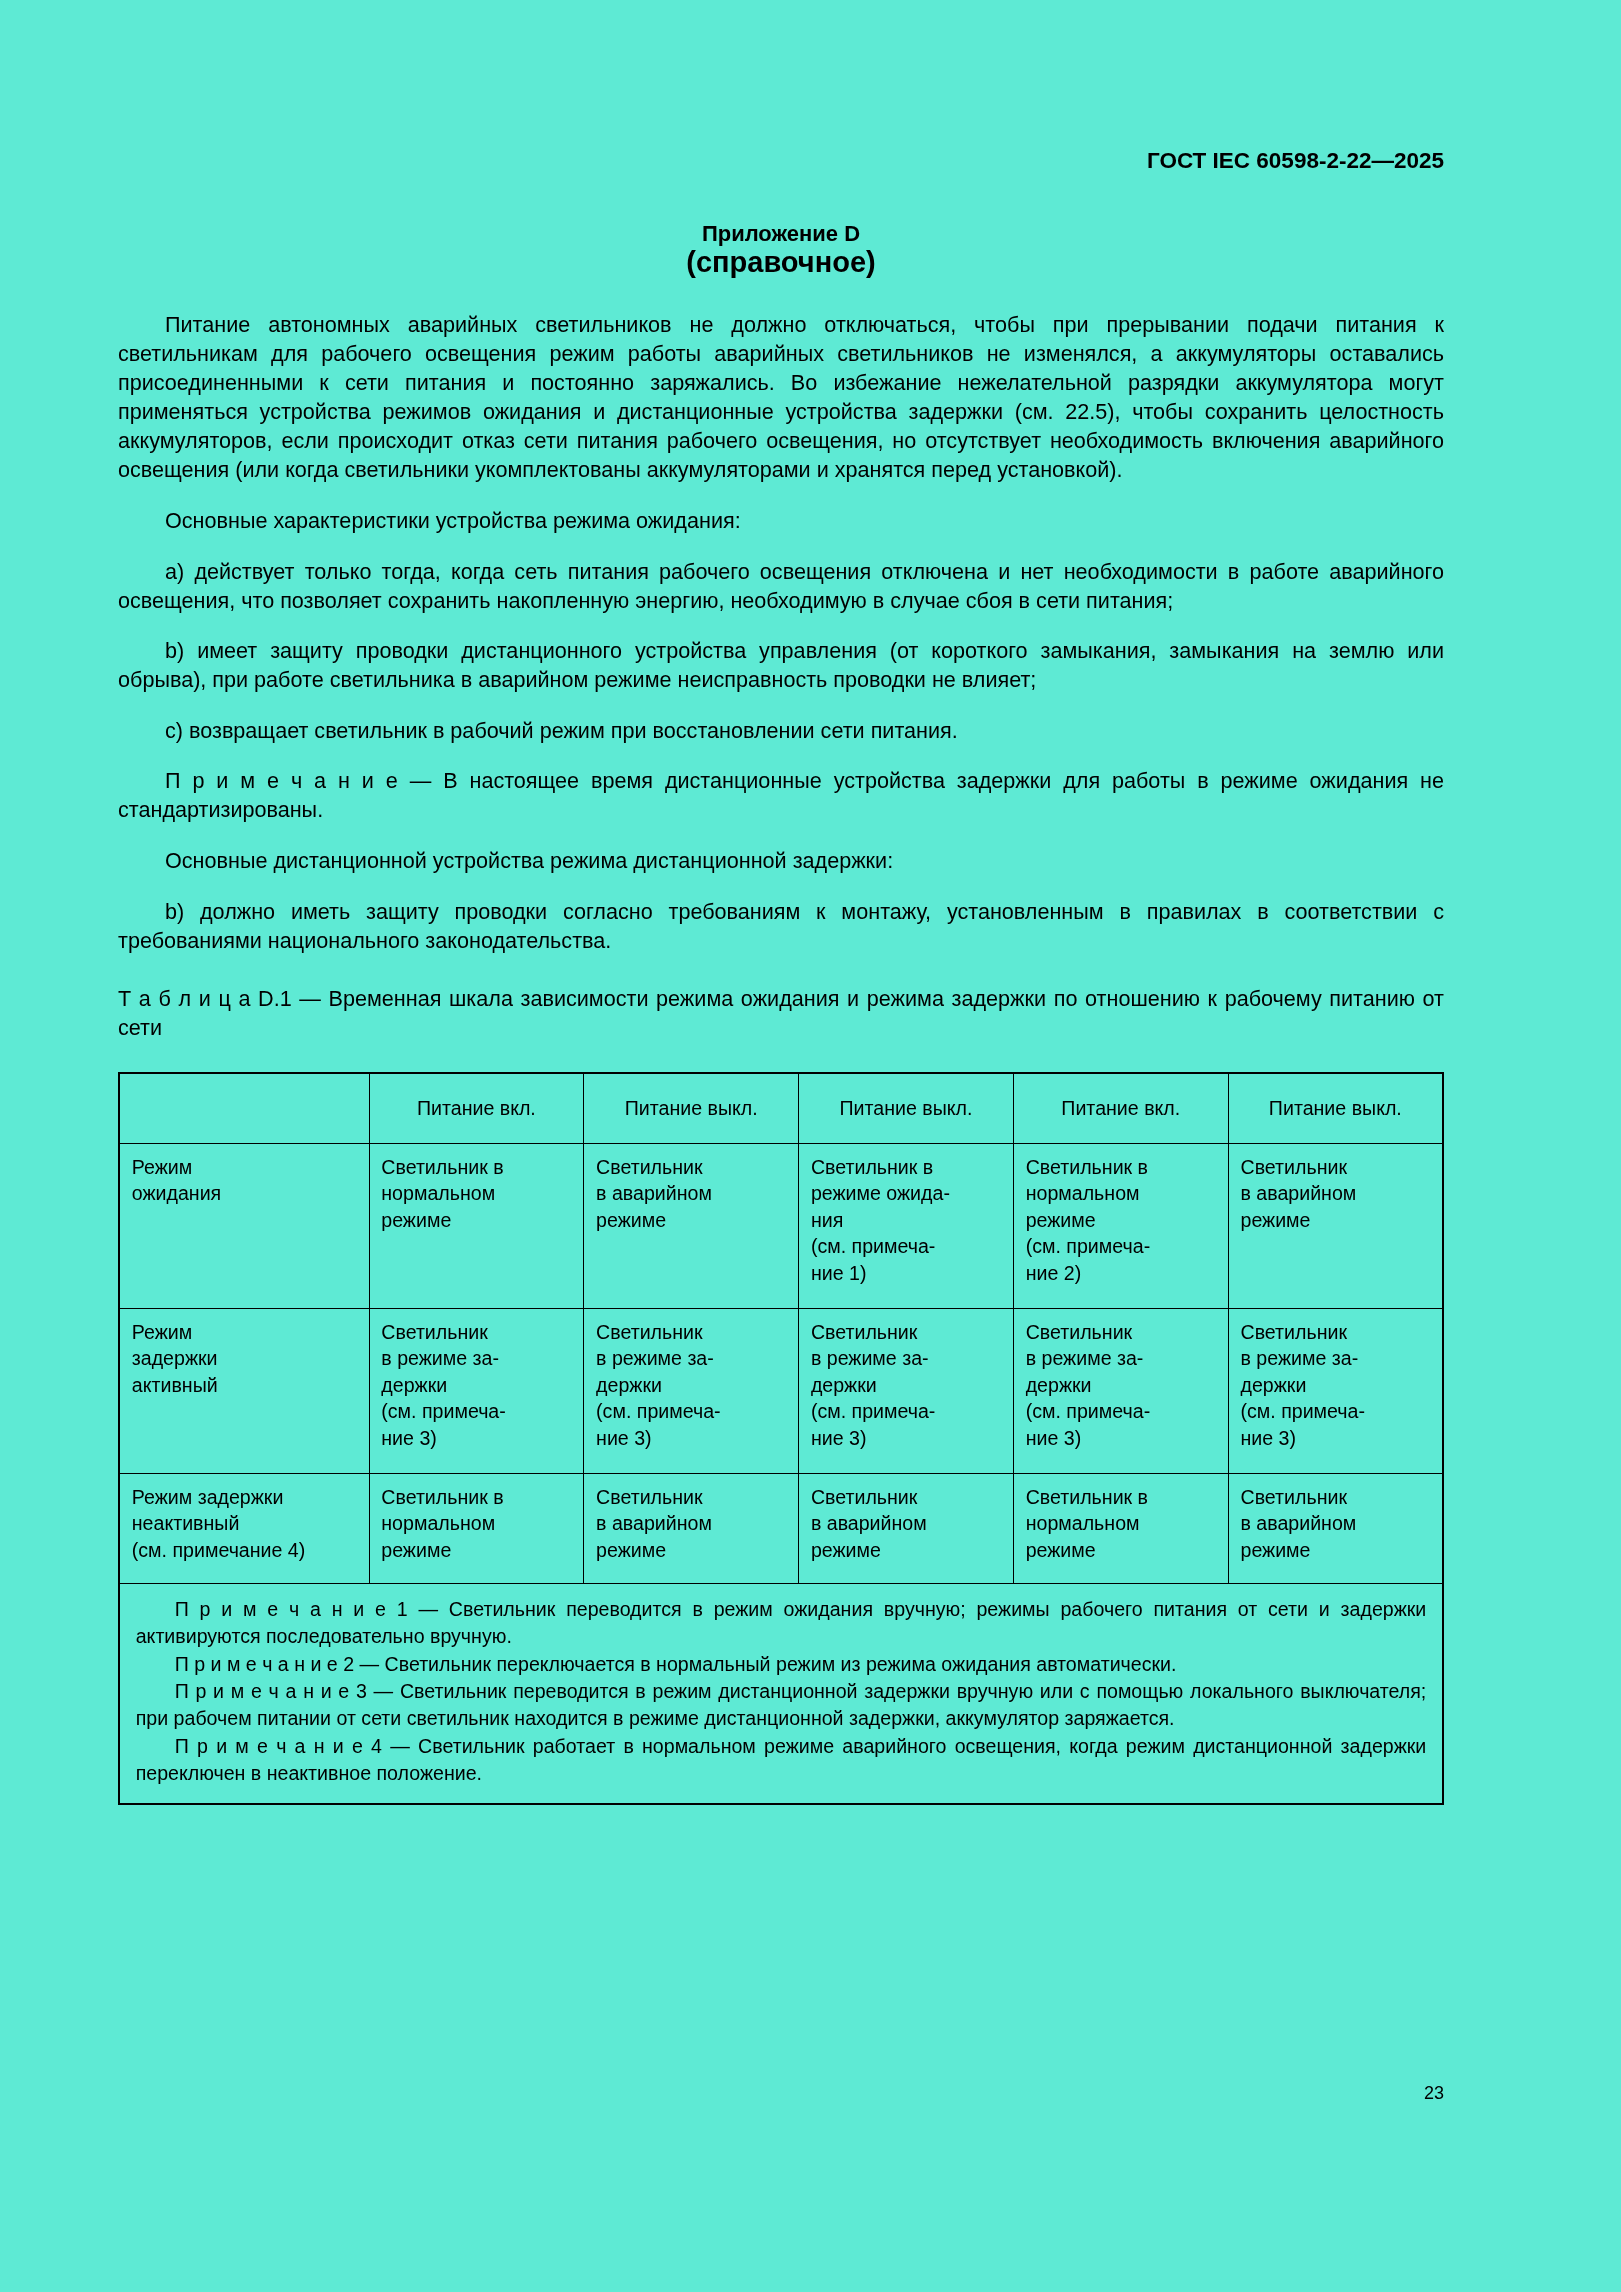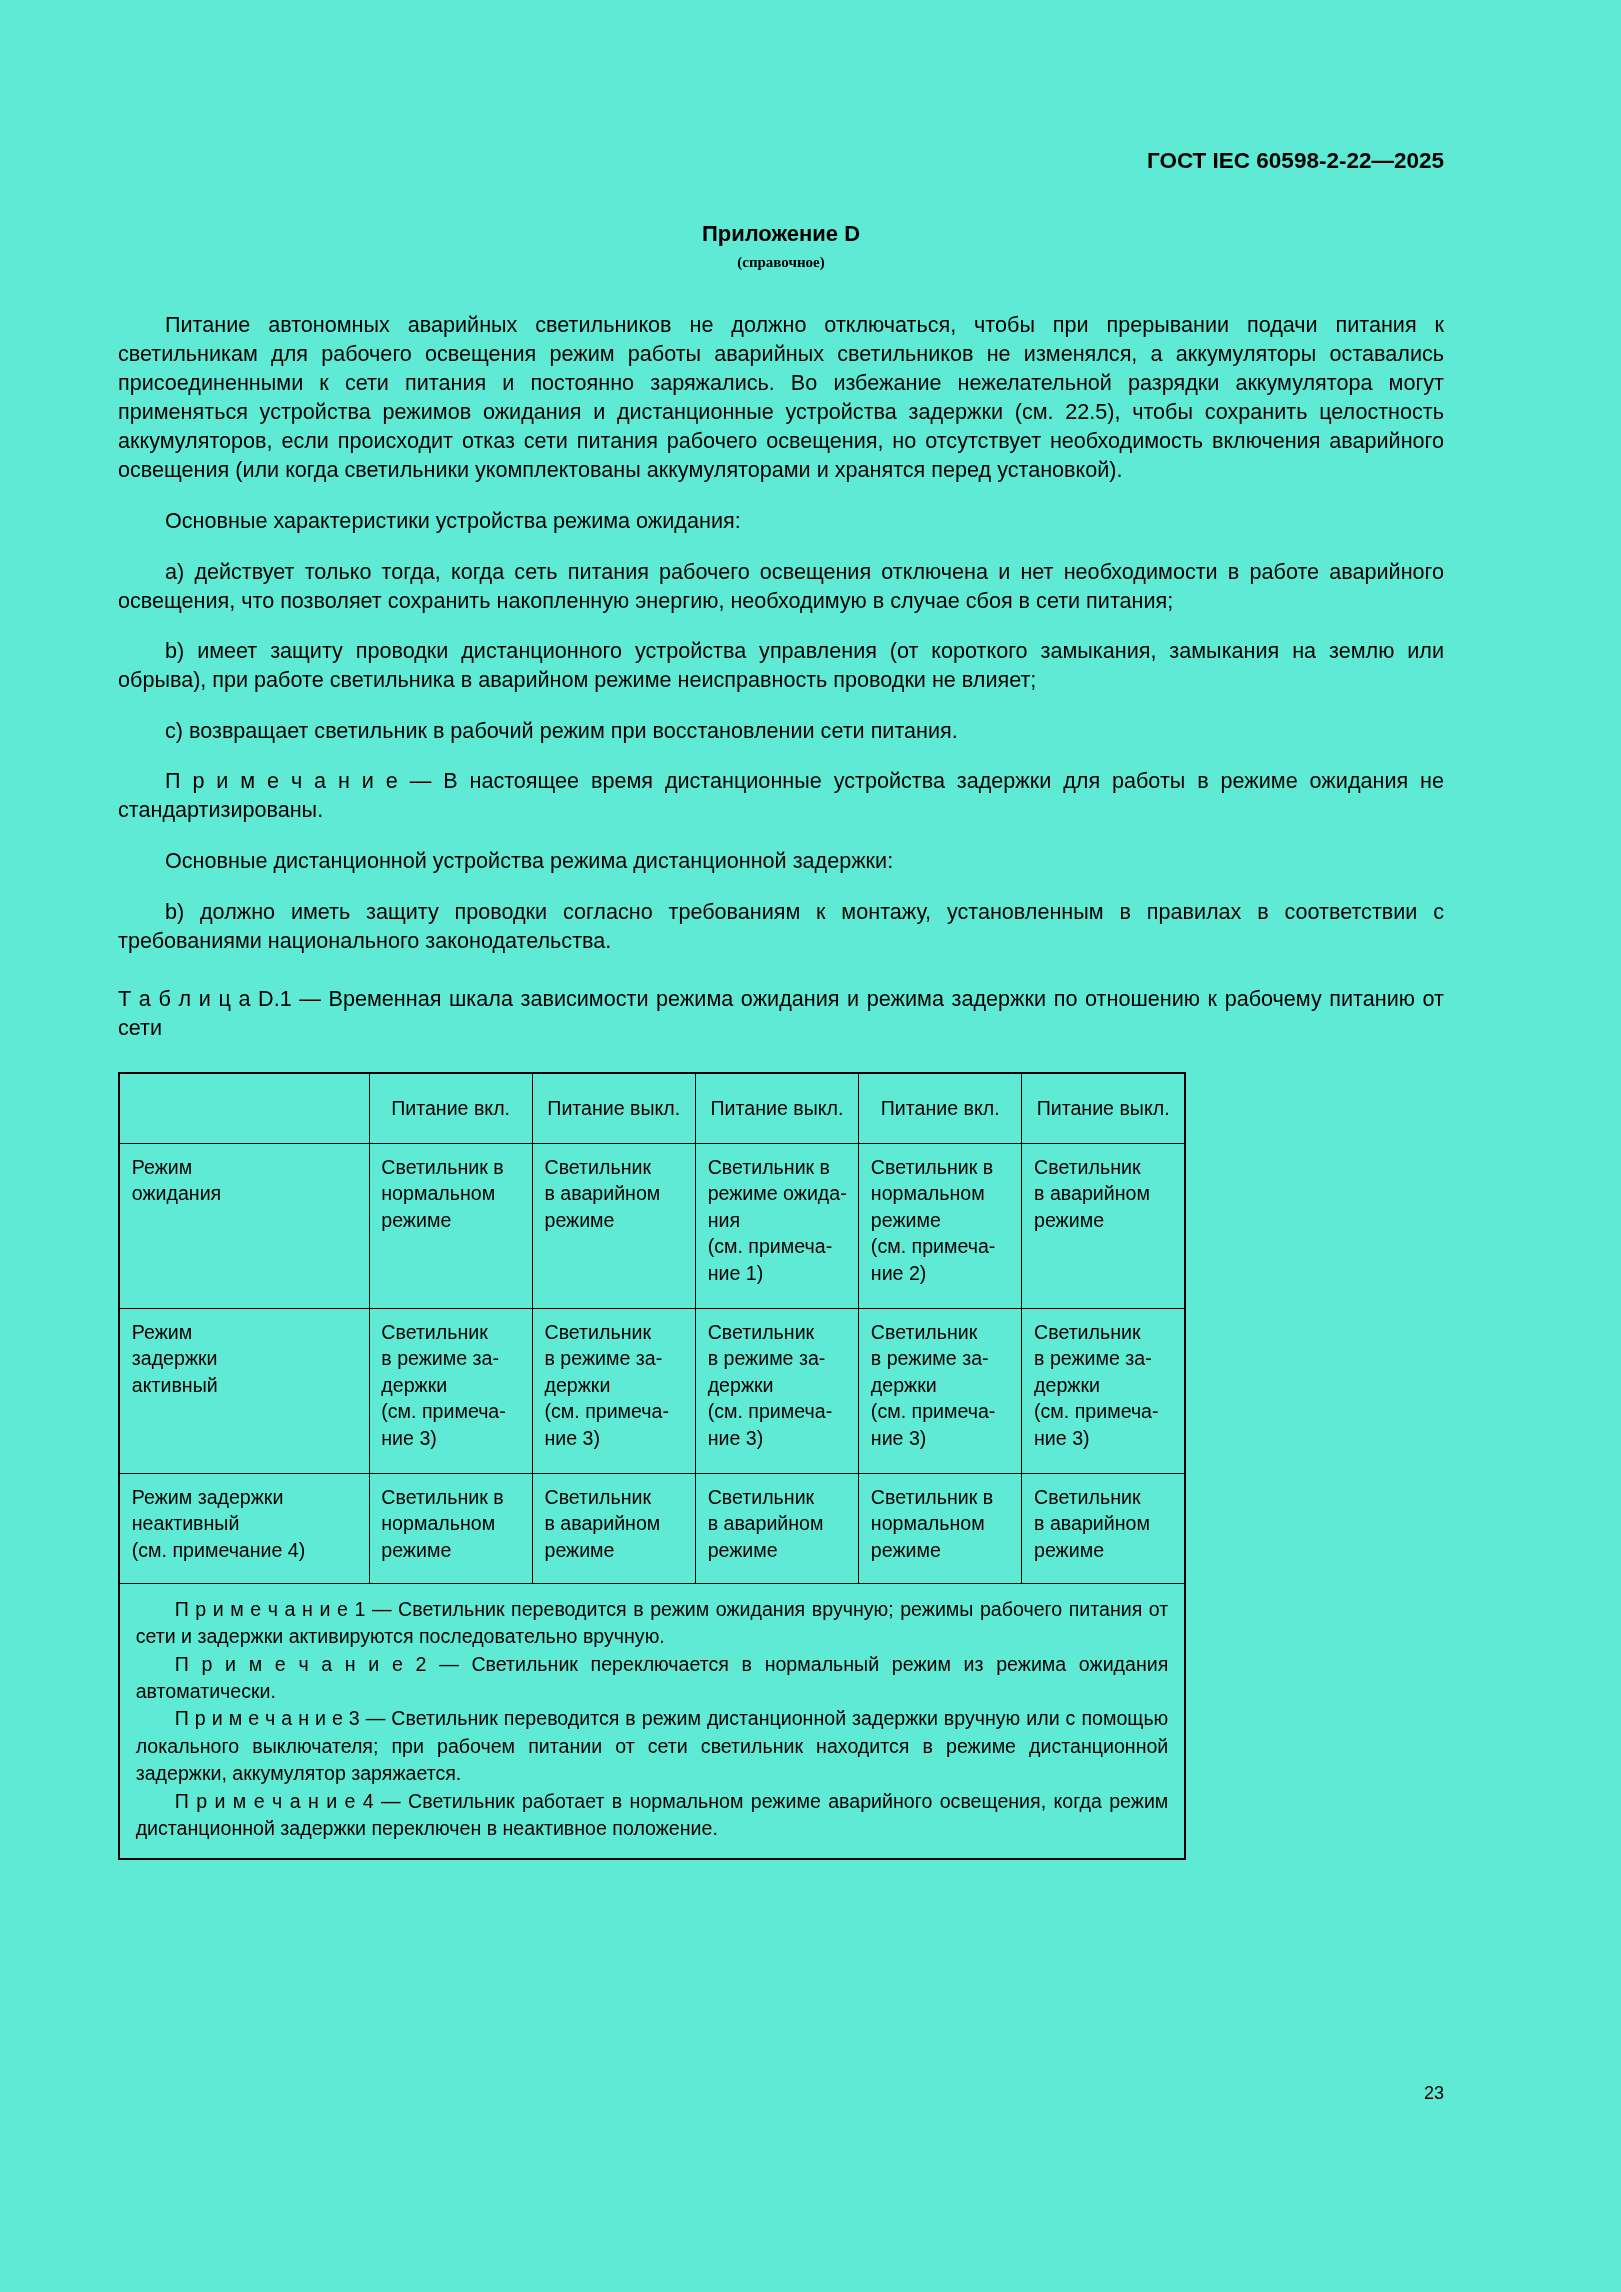--- a/index.html
+++ b/index.html
@@ -8,38 +8,38 @@
   .page{
     position:relative;
     width:1621px;height:2293px;
     background:#5eead4;color:#000;
     font-family:"Liberation Sans",sans-serif;
     padding:147px 177px 0 118px;
     overflow:hidden;
   }
   .doc-header{text-align:right;font-weight:bold;font-size:22.5px;line-height:27.4px;}
   .annex-label{text-align:center;font-weight:bold;font-size:22px;line-height:29px;margin-top:45px;}
-  .annex-type{text-align:center;font-weight:bold;font-size:15px;line-height:29px;font-family:Liberation Serif, serif;}
+  .annex-type{text-align:center;font-weight:bold;font-size:29px;line-height:29px;}
   .doc-title{text-align:center;font-weight:bold;font-size:22.5px;line-height:29px;margin-top:39px;}
   .body-text{margin-top:33px;}
   .para{font-size:21.6px;line-height:29px;text-align:justify;text-indent:47px;}
   .note-para{margin:13.7px 0;}
   .table-caption{font-size:21.6px;line-height:29px;text-align:justify;margin-top:29px;}
   
   .timeline{position:relative;height:90px;margin-top:7.8px;}
   .tlabel{
     position:absolute;top:0;transform:translateX(-50%);
     font-family:"Liberation Serif",serif;font-style:italic;font-weight:bold;font-size:27.4px;
   }
   .tlabel sub{font-style:normal;font-size:17.6px;vertical-align:-5.9px;margin-left:1px;}
   .timeline-arrow{position:absolute;left:299px;top:45px;}
   
   table.d-table{
     border-collapse:collapse;table-layout:fixed;
-    width:1068px;margin-top:30px;border:2px solid #000;
+    width:1326px;margin-top:30px;border:2px solid #000;
   }
   .d-table th,.d-table td{border:1px solid #000;font-size:19.6px;line-height:26.5px;}
   .d-table th{
     height:71px;font-weight:normal;text-align:center;vertical-align:middle;padding:3.9px;
   }
   .d-table td{
     vertical-align:top;text-align:left;
     padding:9.8px 7.8px 9.8px 11.8px;
     white-space:pre-line;
   }

